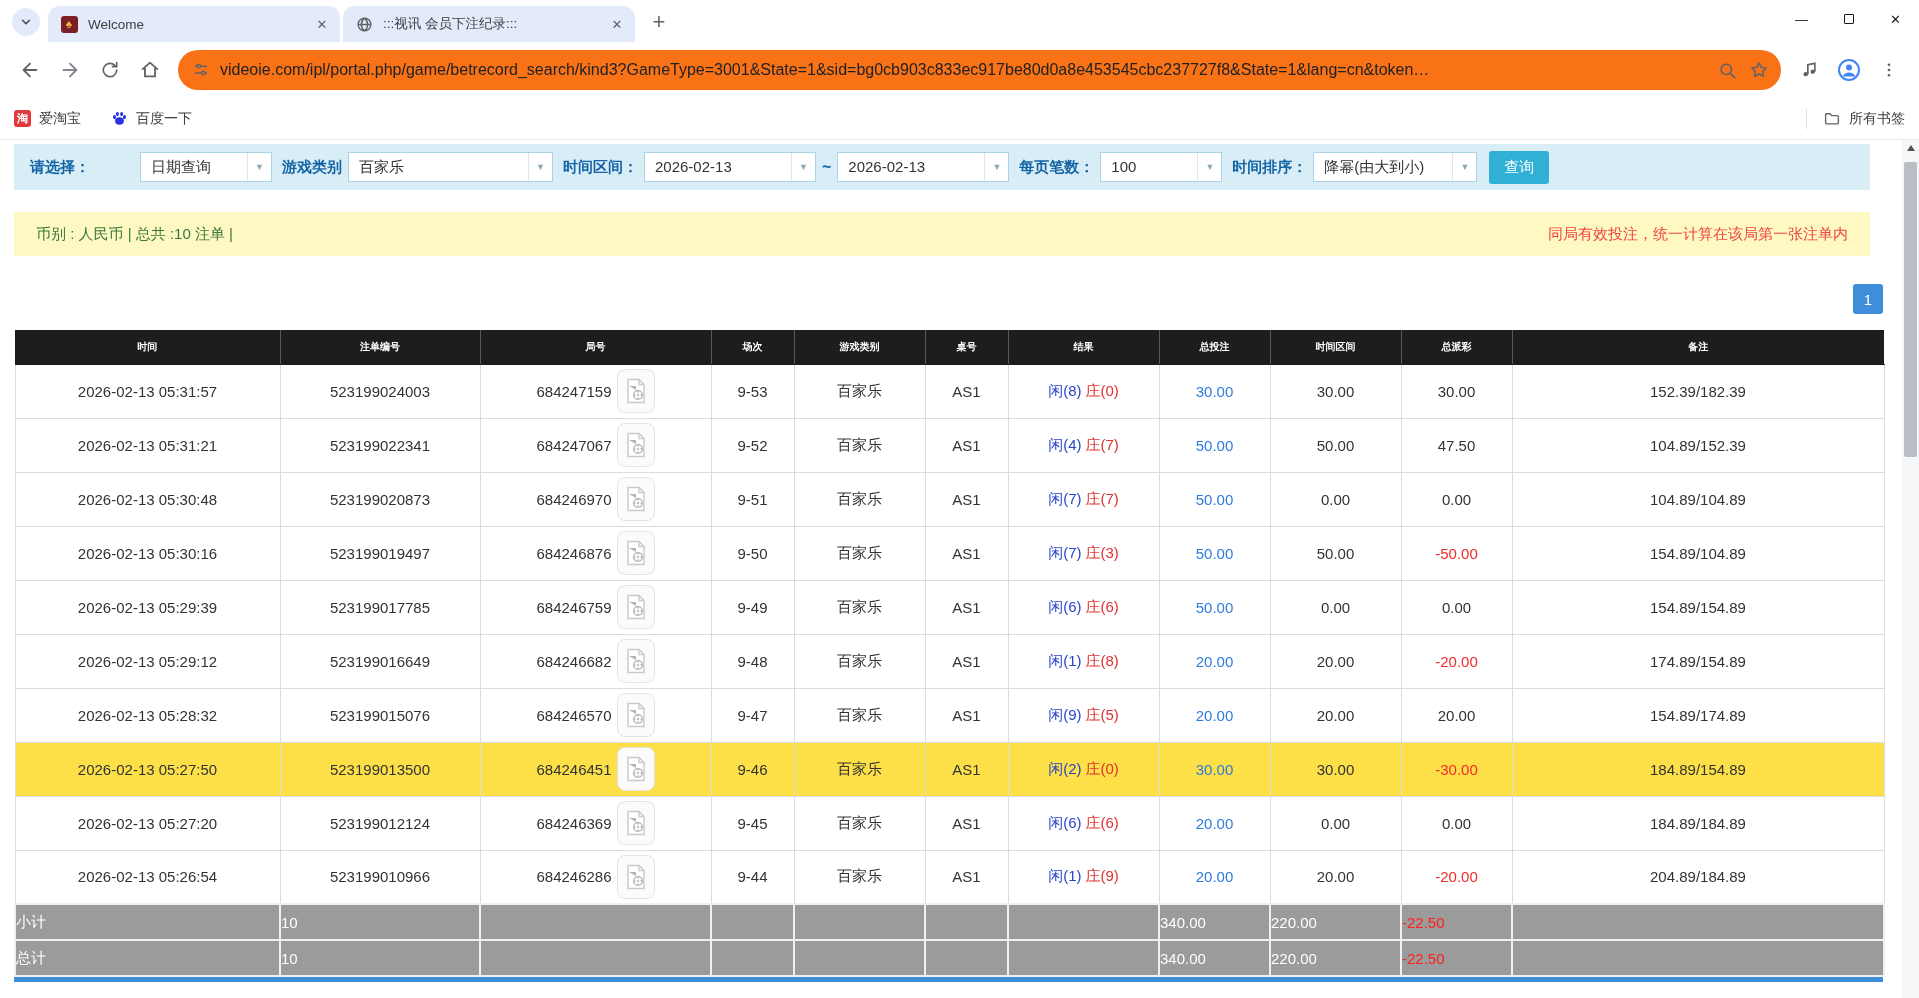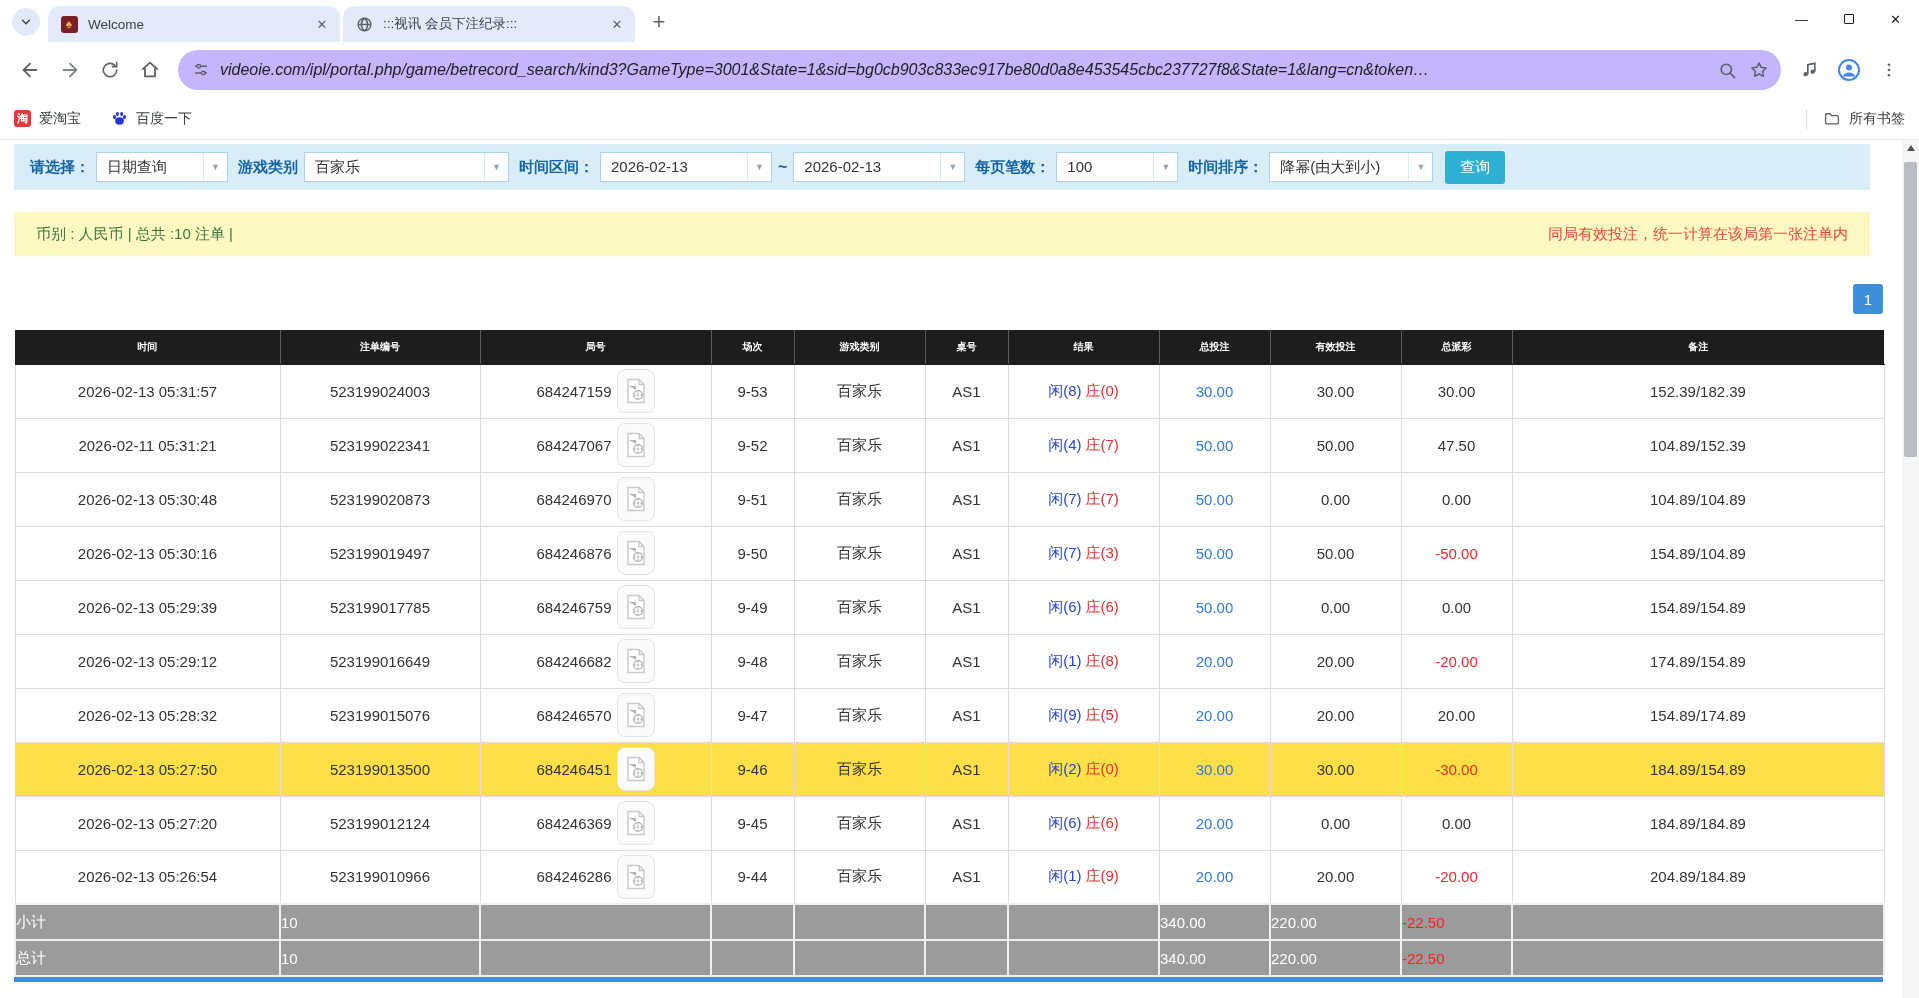--- a/index.html
+++ b/index.html
@@ -25,22 +25,22 @@
   .new-tab { width:30px; height:30px; margin:0 0 5px 6px; color:#5f6368; font-size:22px;
              display:flex; align-items:center; justify-content:center; }
   .window-controls { position:absolute; right:0; top:0; height:38px; display:flex; }
   .win-btn { width:47px; height:38px; display:flex; align-items:center; justify-content:center;
              color:#1b1b1b; font-size:13px; }
   .win-max { width:10px; height:10px; border:1.3px solid #1b1b1b; border-radius:1px; }
 
   .nav-bar { height:56px; background:#fff; display:flex; align-items:center; padding:0 10px; }
   .nav-icon { width:36px; height:36px; border-radius:50%; display:flex; align-items:center;
               justify-content:center; margin:0 2px; flex:0 0 auto; }
-  .url-pill { flex:1; height:40px; background:#c4b5fd; border-radius:20px; display:flex;
-              align-items:center; padding:0 6px 0 14px; margin:0 8px; overflow:hidden;font-style:italic; }
+  .url-pill { flex:1; height:40px; background:#f97316; border-radius:20px; display:flex;
+              align-items:center; padding:0 6px 0 14px; margin:0 8px; overflow:hidden; }
   .url-text { flex:1; font-size:16px; color:#202124; white-space:nowrap; overflow:hidden;
               text-overflow:ellipsis; margin-left:10px; }
   .pill-icon { width:32px; height:32px; display:flex; align-items:center; justify-content:center;
                flex:0 0 auto; }
 
   .bookmarks-bar { height:42px; background:#fff; display:flex; align-items:center;
                    padding:0 14px; border-bottom:1px solid #ececec; }
   .bookmark { display:flex; align-items:center; margin-right:30px; font-size:14px; color:#3c4043; }
   .bookmark .bicon { margin-right:8px; display:flex; }
   .bm-right { margin-left:auto; display:flex; align-items:center; font-size:14px; color:#3c4043; }
@@ -51,21 +51,21 @@
   .page { position:relative; padding:4px 0 0 14px; }
 
   .filter-bar { width:1856px; height:46px; background:#d9edf7; display:flex;
                 align-items:center; padding:0 16px; }
   .flabel { color:#1464a5; font-weight:bold; font-size:15px; white-space:nowrap; margin:0 6px 0 10px; }
   .select { height:30px; background:#fff; border:1px solid #abd4ea; display:flex;
             align-items:stretch; font-size:15px; color:#333; }
   .select .val { padding:5px 10px 0 10px; flex:1; white-space:nowrap; overflow:hidden; }
   .select .caret { width:24px; border-left:1px solid #d7eaf5; display:flex; align-items:center;
                    justify-content:center; color:#8fa8b8; font-size:9px; }
-  .w130{width:132px;} .w205{width:205px;} .w170{width:172px;} .w120{width:122px;} .w190{width:164px;}
+  .w130{width:132px;margin-left:44px;} .w205{width:205px;} .w170{width:172px;} .w120{width:122px;} .w190{width:164px;}
   .tilde { color:#1464a5; font-weight:bold; margin:0 6px; }
   .search-btn { background:#31b0d5; color:#fff; font-size:15px; border:none; border-radius:3px;
                 padding:7px 15px; margin-left:12px; }
 
   .summary-bar { width:1856px; height:44px; background:#fef9c3; margin-top:22px; display:flex;
                  align-items:center; justify-content:space-between; padding:0 22px; font-size:15px; }
   .summary-left { color:#3c763d; }
   .summary-right { color:#f0453b; }
 
   .pagination { width:1869px; display:flex; justify-content:flex-end; margin-top:28px; }
@@ -288,21 +288,21 @@
     <thead>
       <tr>
         <th>时间</th>
         <th>注单编号</th>
         <th>局号</th>
         <th>场次</th>
         <th>游戏类别</th>
         <th>桌号</th>
         <th>结果</th>
         <th>总投注</th>
-        <th>有效投注</th>
+        <th>时间区间</th>
         <th>总派彩</th>
         <th>备注</th>
       </tr>
     </thead>
     <tbody>
         <tr>
     <td>2026-02-13 05:31:57</td>
     <td>523199024003</td>
     <td>
       <div class="round-cell">
@@ -322,21 +322,21 @@
     <td>9-53</td>
     <td>百家乐</td>
     <td>AS1</td>
     <td><span class="player">闲(8)</span><span class="banker">庄(0)</span></td>
     <td class="totalbet">30.00</td>
     <td>30.00</td>
     <td class="payout">30.00</td>
     <td>152.39/182.39</td>
   </tr>
         <tr>
-    <td>2026-02-11 05:31:21</td>
+    <td>2026-02-13 05:31:21</td>
     <td>523199022341</td>
     <td>
       <div class="round-cell">
         <span>684247067</span>
         <span class="video-btn">
           <svg width="20" height="26" viewBox="0 0 20 26">
             <path d="M2 1.5h11l5 5V24.5H2z" fill="#fff" stroke="#c9c9c9" stroke-width="1.4"></path>
             <path d="M13 1.5v5h5" fill="none" stroke="#c9c9c9" stroke-width="1.4"></path>
             <path d="M3 8l7 4v-4z" fill="#b4b4b4"></path>
             <circle cx="12" cy="17" r="4.4" fill="none" stroke="#b4b4b4" stroke-width="1.4"></circle>

